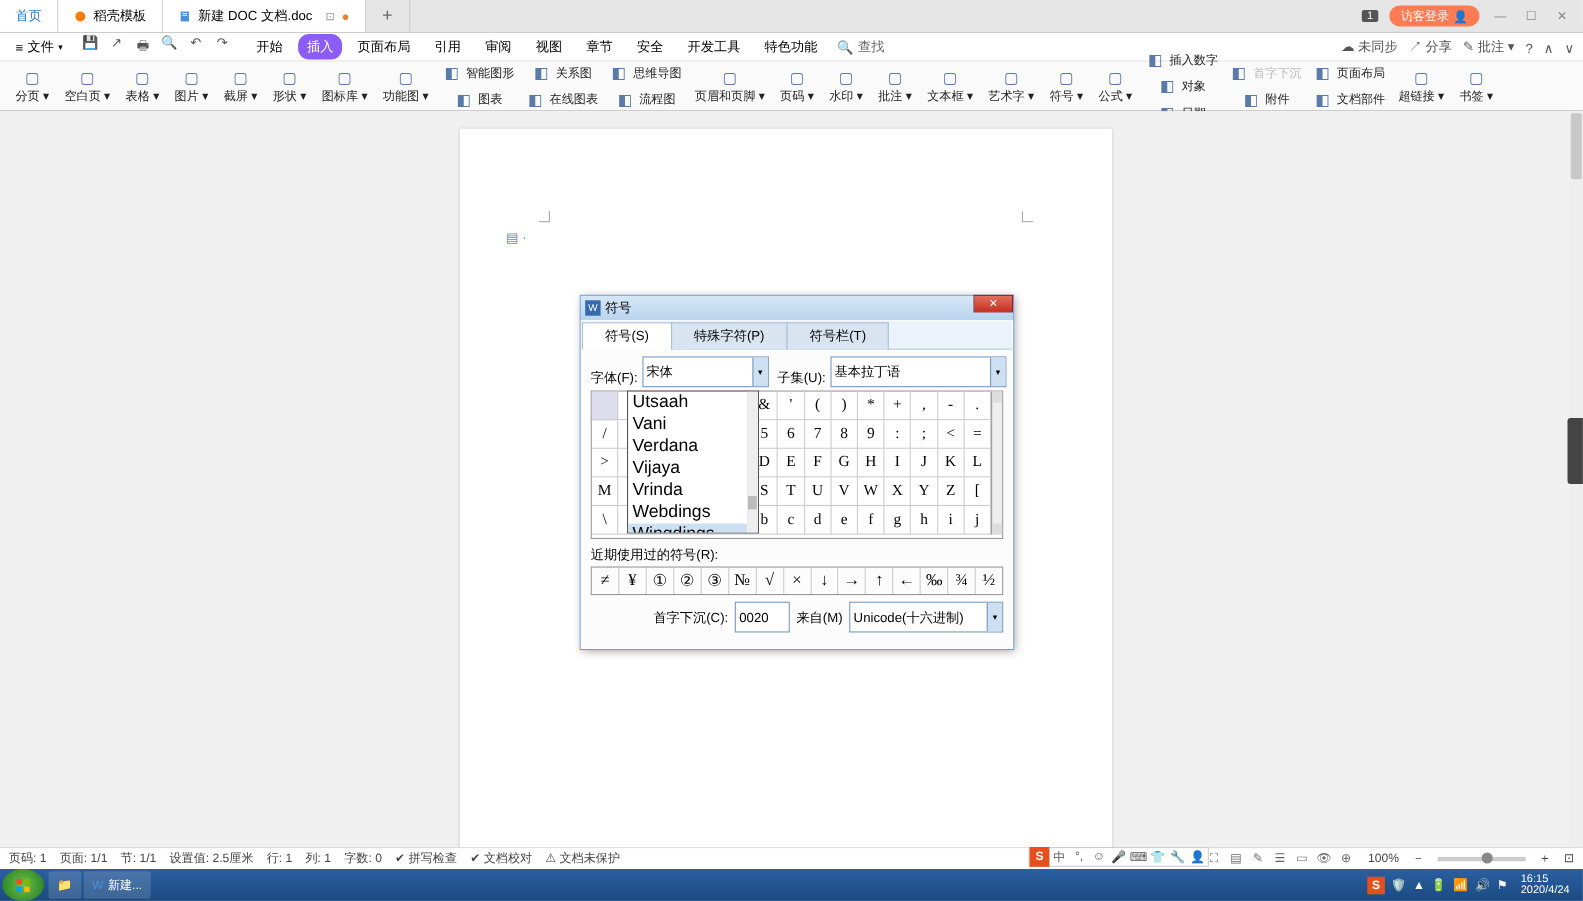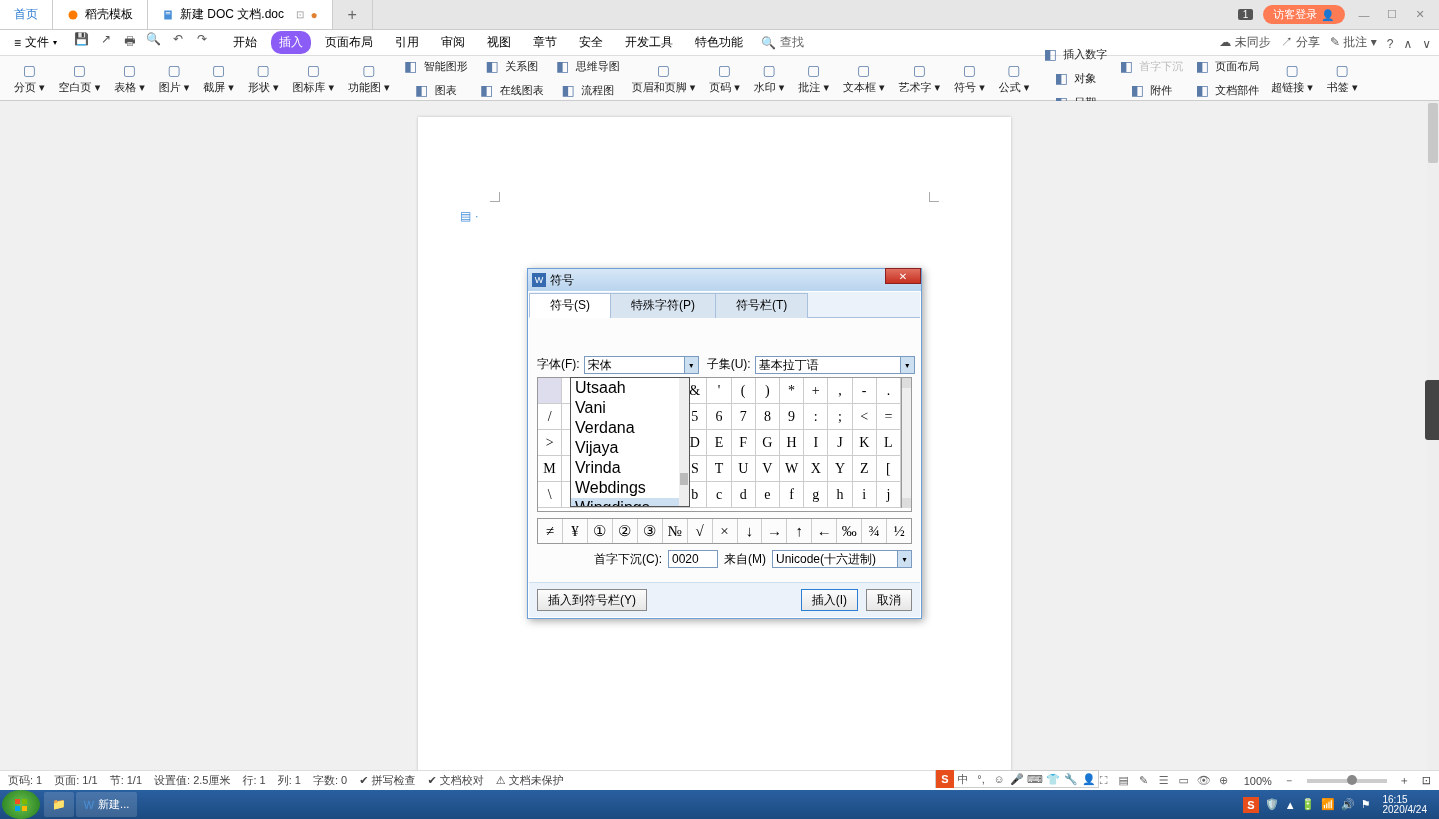--- a/index.html
+++ b/index.html
@@ -72,23 +72,23 @@
 
 .dialog { position:absolute; left:527px; top:268px; width:395px; background:#ebf2fa; border:1px solid #6ea0d8; box-shadow:2px 2px 8px rgba(0,0,0,.35); z-index:100; font-size:12px; }
 .dlg-titlebar { height:22px; background:linear-gradient(#d7e7f7,#b9d4ee); display:flex; align-items:center; padding:0 4px; gap:4px; position:relative; }
 .dlg-titlebar .dlg-ico { width:14px; height:14px; background:#356ab0; color:#fff; display:flex; align-items:center; justify-content:center; font-size:9px; }
 .dlg-close { position:absolute; right:0; top:-1px; width:36px; height:16px; background:linear-gradient(#e07060,#c73020); color:#fff; display:flex; align-items:center; justify-content:center; border:1px solid #8a2020; font-size:10px; }
 .dlg-body { padding:1px; background:#fff; }
 .dlg-tabs { display:flex; background:#ebf2fa; border-bottom:1px solid #a8c0db; }
 .dlg-tabs span { padding:3px 20px; border:1px solid #a8c0db; border-bottom:none; margin-right:-1px; background:#d8e4f0; position:relative; top:1px; }
 .dlg-tabs span.active { background:#fff; border-bottom:1px solid #fff; }
 .dlg-content { padding:6px 8px; background:#fcfcfc; }
-.row { display:flex; align-items:flex-start; gap:4px; margin-bottom:3px;margin-top:32px; }
+.row { display:flex; align-items:flex-end; gap:4px; margin-bottom:3px; }
 .row label { white-space:nowrap; }
-.combo { flex:1; height:18px; border:1px solid #7a9ac0; background:#fff; display:flex; align-items:center; padding:0 3px; position:relative; }
+.combo { flex:1; height:28px; border:1px solid #7a9ac0; background:#fff; display:flex; align-items:center; padding:0 3px; position:relative; }
 .combo .arrow { position:absolute; right:0; top:0; bottom:0; width:14px; background:#cde0f2; border-left:1px solid #7a9ac0; display:flex; align-items:center; justify-content:center; font-size:8px; }
 .combo.small { flex:0 0 120px; }
 .combo.code { flex:0 0 50px; }
 
 
 .grid-wrap { position:relative; height:135px; margin:2px 0 6px 0; }
 .char-grid { position:absolute; inset:0; display:grid; grid-template-columns:repeat(15,1fr) 10px; grid-auto-rows:26px; border:1px solid #999; background:#fff; }
 .char-cell { border-right:1px solid #ccc; border-bottom:1px solid #ccc; display:flex; align-items:center; justify-content:center; font-size:14px; font-family:"SimSun",serif; }
 .char-cell.first { background:#dde; }
 .grid-sb { grid-row:1 / span 5; grid-column:16; background:#eee; position:relative; border-left:1px solid #999; }
@@ -461,20 +461,21 @@
             <div>Vrinda</div>
             <div>Webdings</div>
             <div class="sel">Wingdings</div>
             <div>仿宋</div>
             <div class="dd-sb">
               <div class="th"></div>
             </div>
         </div>
       </div>
 
+      <div class="recent-lbl">近期使用过的符号(R):</div>
       <div class="recent-row" id="recent-row">
           <span>≠</span>
           <span>¥</span>
           <span>①</span>
           <span>②</span>
           <span>③</span>
           <span>№</span>
           <span>√</span>
           <span>×</span>
           <span>↓</span>
@@ -490,32 +491,20 @@
         <label>首字下沉(C):</label>
         <div class="combo code">
             <span>0020</span>
           </div>
         <label>来自(M)</label>
         <div class="combo small" style="flex:0 0 140px;">
             <span>Unicode(十六进制)</span>
             <span class="arrow">▾</span>
           </div>
       </div>
-    </div>
-    <div class="dlg-buttons">
-      <div class="btn">
-          <span>插入到符号栏(Y)</span>
-        </div>
-      <div class="sp"></div>
-      <div class="btn primary">
-          <span>插入(I)</span>
-        </div>
-      <div class="btn">
-          <span>取消</span>
-        </div>
     </div>
   </div>
 </div>
 
 <div class="ime-float">
   <span class="ime-s">S</span>
   <span>中</span>
   <span>°,</span>
   <span>☺</span>
   <span>🎤</span>

